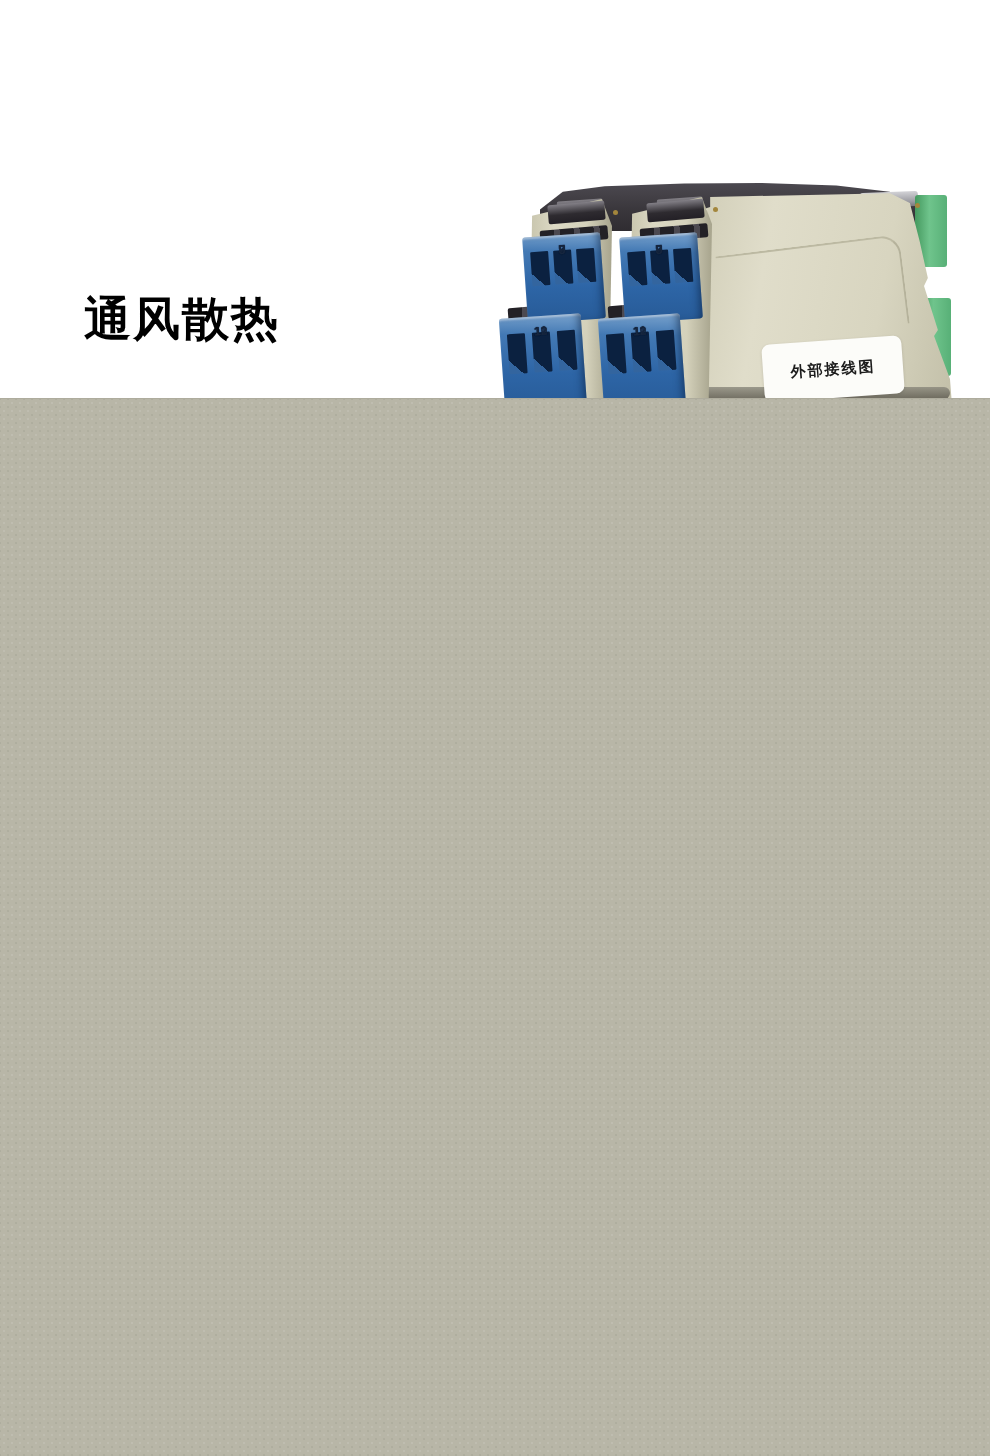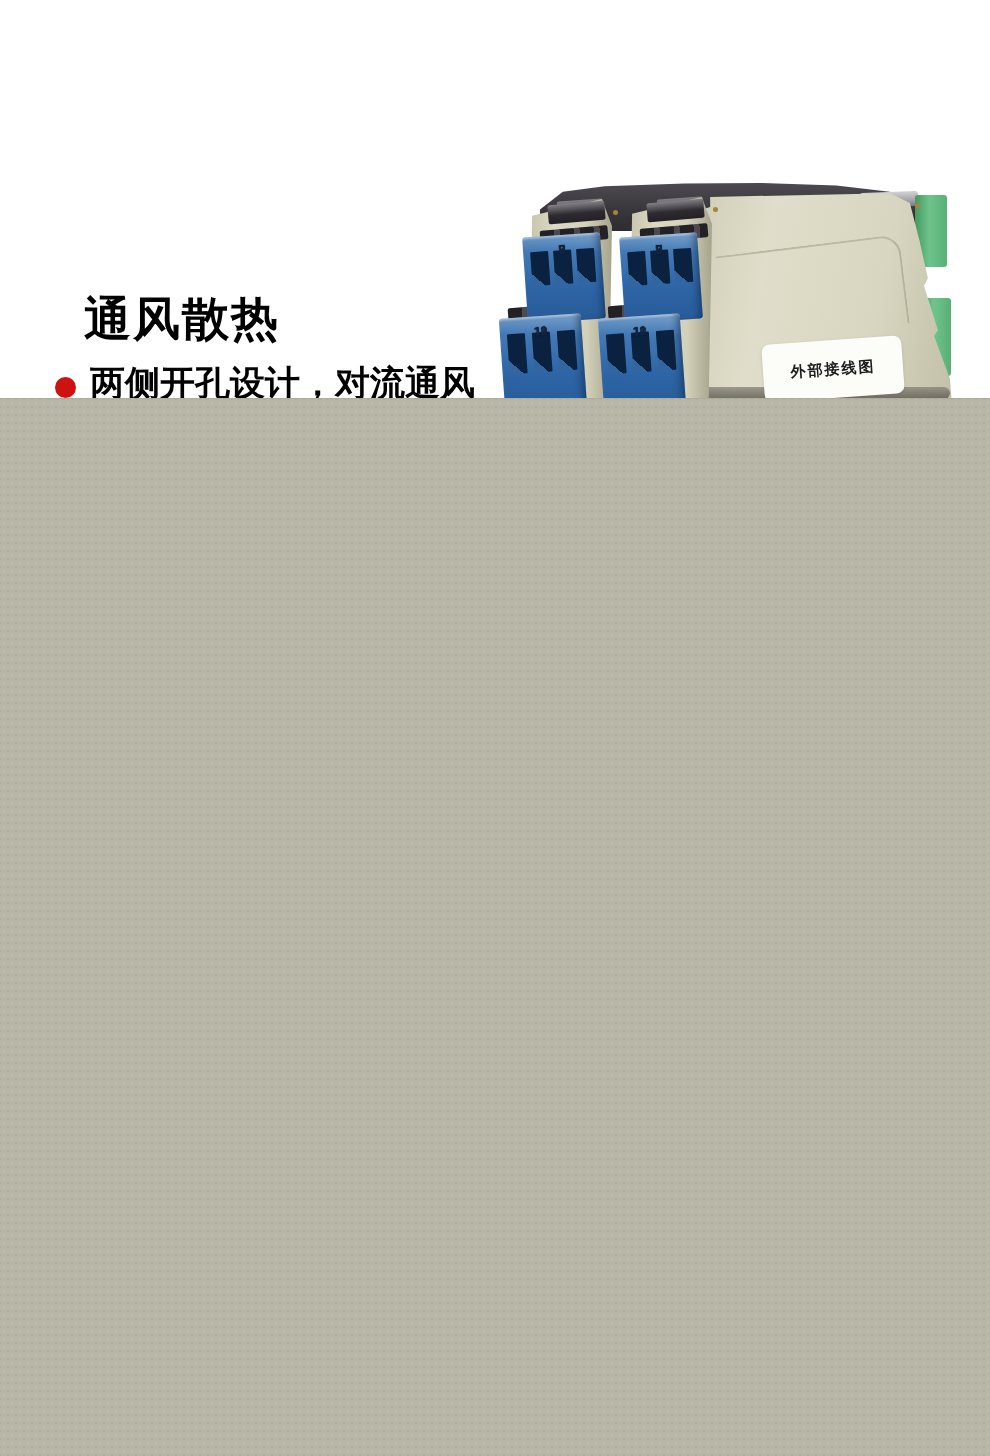--- a/index.html
+++ b/index.html
@@ -150,24 +150,20 @@
     z-index:10;
   }
 </style>
 </head>
 <body>
 
 <div class="canvas">
 
   <h1 class="heading">通风散热</h1>
 
-  <div class="bullet-row">
-    <span class="bullet-dot"></span>
-    <span class="bullet-text">两侧开孔设计，对流通风</span>
-  </div>
 
   <div class="product">
     <div class="cap"></div>
     <div class="cap-silver"></div>
     <div class="cap-glint-1"></div>
     <div class="cap-glint-2"></div>
 
     <div class="green-connector gc-1"></div>
     <div class="green-connector gc-2"></div>
 

